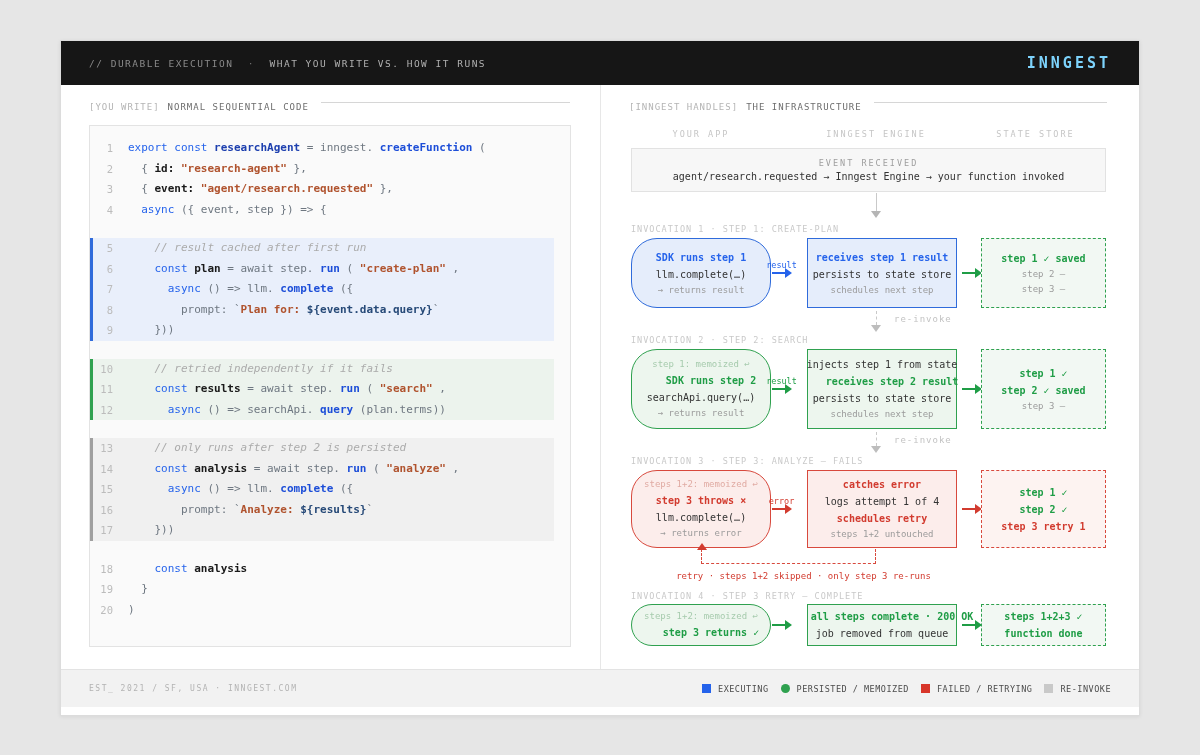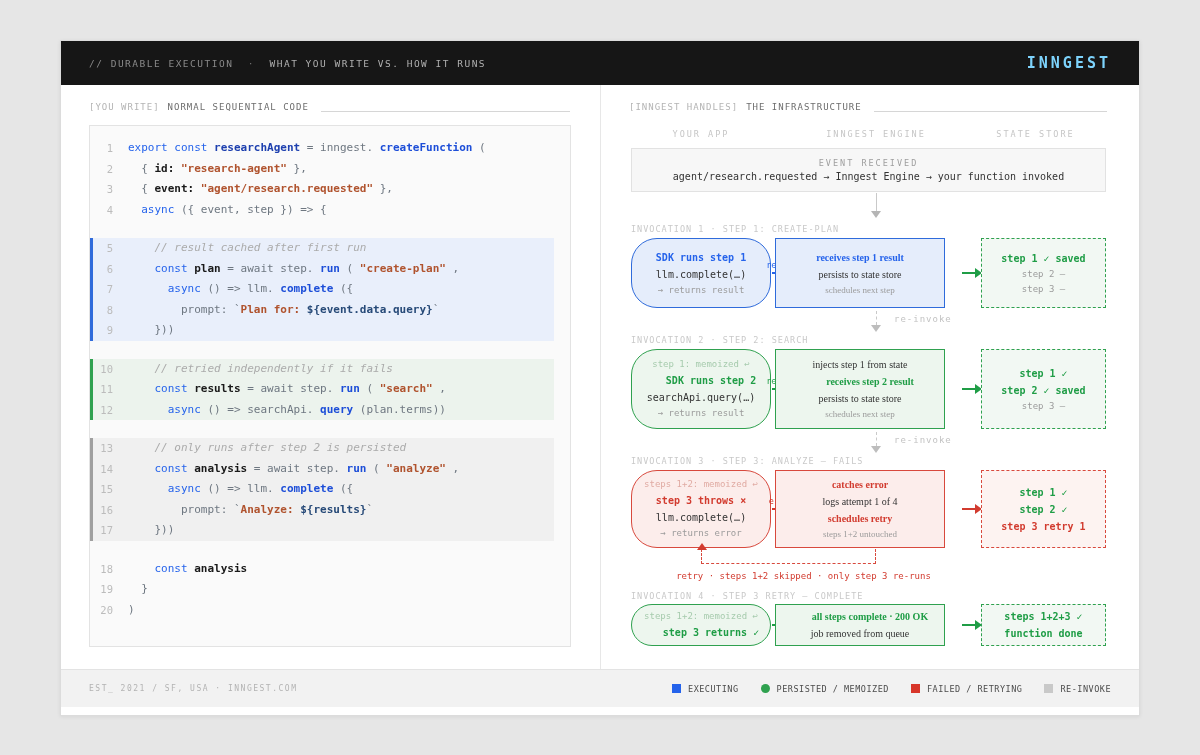--- a/index.html
+++ b/index.html
@@ -11,21 +11,21 @@
   .hdr-left { font-size:9.5px; letter-spacing:1.5px; color:#b0b0b0; white-space:pre; }
   .hdr-left .dim { color:#8a8a8a; }
   .hdr-left .sep { color:#6f6f6f; }
   .brand { font-size:15px; font-weight:bold; letter-spacing:3px; color:#7dd3fc; }
 
   
   .content { display:flex; height:594px; }
   .lpanel { width:540px; border-right:1px solid #e7e7e7; padding:17px 30px 0 28px; }
   .rpanel { position:relative; flex:1; }
 
-  .sec-head { display:flex; align-items:flex-end; gap:8px; font-size:9px; letter-spacing:1px; white-space:nowrap; }
+  .sec-head { display:flex; align-items:flex-start; gap:8px; font-size:9px; letter-spacing:1px; white-space:nowrap; }
   .sec-tag { color:#b4b4b4; }
   .sec-title { color:#6d6d6d; }
   .sec-rule { flex:1; height:1px; background:#d6d6d6; margin-left:4px; }
 
   
   .code-block { margin-top:13px; width:482px; height:522px; background:#fafafa; border:1px solid #e3e3e3; padding:12px 0; font-size:11px; }
   .code-line { display:flex; line-height:20.5px; border-left:3px solid transparent; }
   .code-line.gap { margin-top:18px; }
   .code-line .ln { width:35px; text-align:right; padding-right:15px; color:#bcbcbc; font-size:10.5px; flex:none; }
   .code-line .cc { white-space:pre; }
@@ -58,21 +58,21 @@
   .down-arrow .vl { display:block; width:1px; height:18px; background:#c9c9c9; margin-left:-0.5px; }
   .down-arrow .vh { display:block; width:0; height:0; border-left:5px solid transparent; border-right:5px solid transparent; border-top:7px solid #b5b5b5; margin-left:-5px; }
 
   .inv-label { position:absolute; left:30px; font-size:8.5px; letter-spacing:1px; color:#c9c9c9; white-space:nowrap; }
   .l1 { top:139px; } .l2 { top:250px; } .l3 { top:371px; } .l4 { top:506px; }
   .inv-row { position:absolute; left:0; width:100%; }
   .r1 { top:153px; height:70px; } .r2 { top:264px; height:80px; } .r3 { top:385px; height:78px; } .r4 { top:519px; height:42px; }
 
   .fbox { position:absolute; top:0; bottom:0; display:flex; flex-direction:column; align-items:center; justify-content:center; padding:2px; }
   .box-a { left:30px; width:140px;border-radius:26px; }
-  .box-b { left:174px; width:170px;font-family:Liberation Serif, serif; }
+  .box-b { left:206px; width:150px; }
   .box-c { left:380px; width:125px; }
   .fbox.blue  { background:#e5edfb; border:1.5px solid #2f6bdb; }
   .fbox.green { background:#edf6ee; border:1.5px solid #2fa14f; }
   .fbox.red   { background:#fcedeb; border:1.5px solid #d8493d; }
   .fbox.dashed.green { background:#f2f8f3; border:1.5px dashed #2fa14f; }
   .fbox.dashed.red   { background:#fdf3f1; border:1.5px dashed #d8493d; }
 
   .bl { font-size:10px; line-height:17px; white-space:nowrap; }
   .bl-muted, .bl-pale { font-size:9px; line-height:15px; color:#9b9b9b; }
   .bl-dark { color:#333333; }
@@ -101,21 +101,21 @@
   .reinvoke .vh { display:block; width:0; height:0; border-left:5px solid transparent; border-right:5px solid transparent; border-top:7px solid #bdbdbd; margin-left:-5px; }
   .reinvoke .ri-label { position:absolute; left:18px; top:3px; font-size:9px; letter-spacing:1px; color:#c3c3c3; white-space:nowrap; }
 
   .retry-loop { position:absolute; top:464px; left:100px; width:175px; height:15px; border-left:1.5px dashed #d8493d; border-right:1.5px dashed #d8493d; border-bottom:1.5px dashed #d8493d; }
   .retry-loop .up-head { position:absolute; left:-5.5px; top:-6px; width:0; height:0; border-left:5px solid transparent; border-right:5px solid transparent; border-bottom:7px solid #d23b2f; }
   .retry-note { position:absolute; top:486px; left:30px; width:345px; text-align:center; font-size:9px; color:#d23b2f; white-space:nowrap; }
 
   
   .ftr { position:absolute; left:0; right:0; bottom:8px; height:38px; background:#f2f2f2; border-top:1px solid #e3e3e3; display:flex; align-items:center; justify-content:space-between; padding:0 28px; }
   .ftr-left { font-size:8px; letter-spacing:1.5px; color:#b3b3b3; }
-  .legend { display:flex; align-items:flex-start; gap:22px; }
+  .legend { display:flex; align-items:flex-start; gap:12px; }
   .legend-item { display:flex; align-items:center; gap:7px; font-size:8.5px; letter-spacing:0.5px; color:#4c4c4c; }
   .swatch { width:9px; height:9px; display:inline-block; flex:none; }
 </style>
 </head>
 <body>
 
 <div class="card">
 
   <div class="hdr">
     <div class="hdr-left"><span class="dim">// DURABLE EXECUTION</span><span class="sep">  ·  </span><span>WHAT YOU WRITE VS. HOW IT RUNS</span></div>

